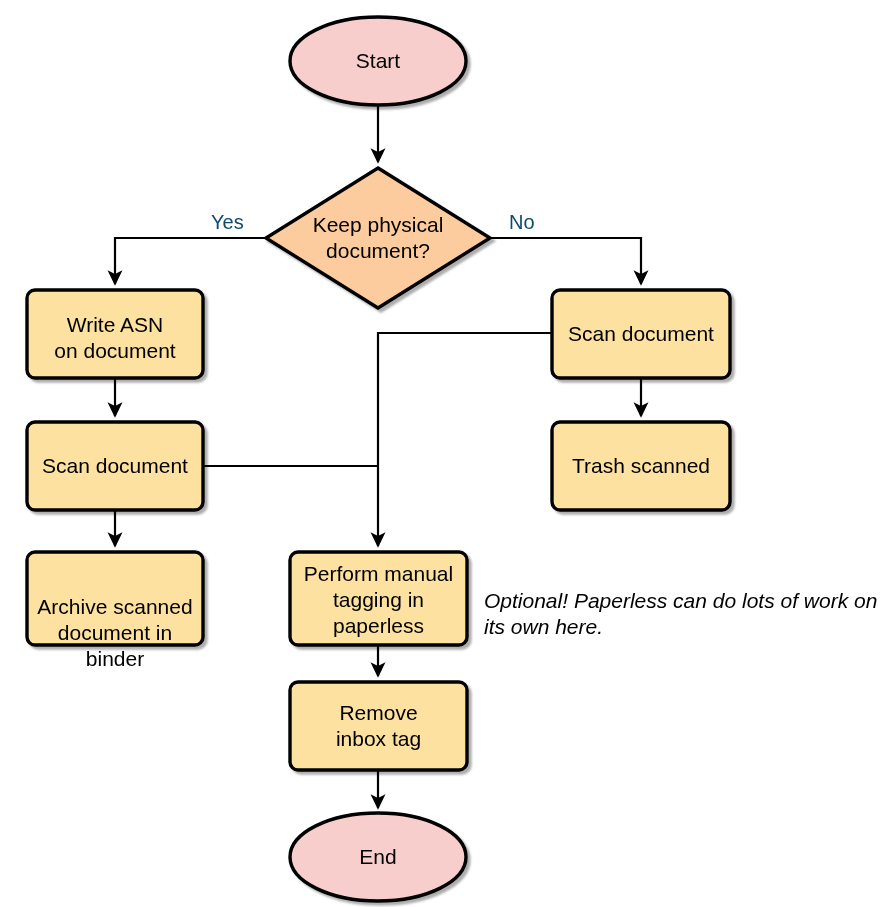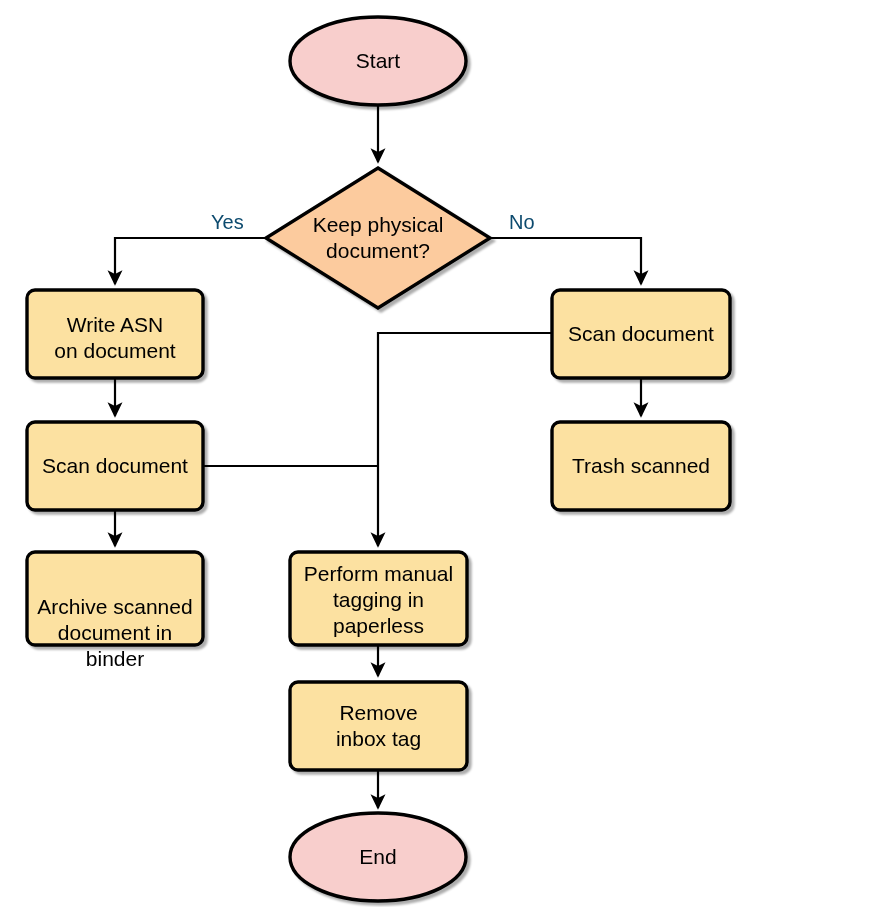--- a/index.html
+++ b/index.html
@@ -136,14 +136,16 @@
 
   <div class="node-label" style="left:290px; top:682px; width:177px; height:88px;">Remove
 inbox tag</div>
 
   <div class="node-label" style="left:290px; top:813px; width:176px; height:88px;">End</div>
 
   <div class="edge-label" style="left:211px; top:210px;">Yes</div>
 
   <div class="edge-label" style="left:509px; top:210px;text-align:right;">No</div>
 
+  <div class="note-text" style="left:484px; top:588px; width:404px;">Optional! Paperless can do lots of work on
+its own here.</div>
 
 </div>
 
 </body></html>

